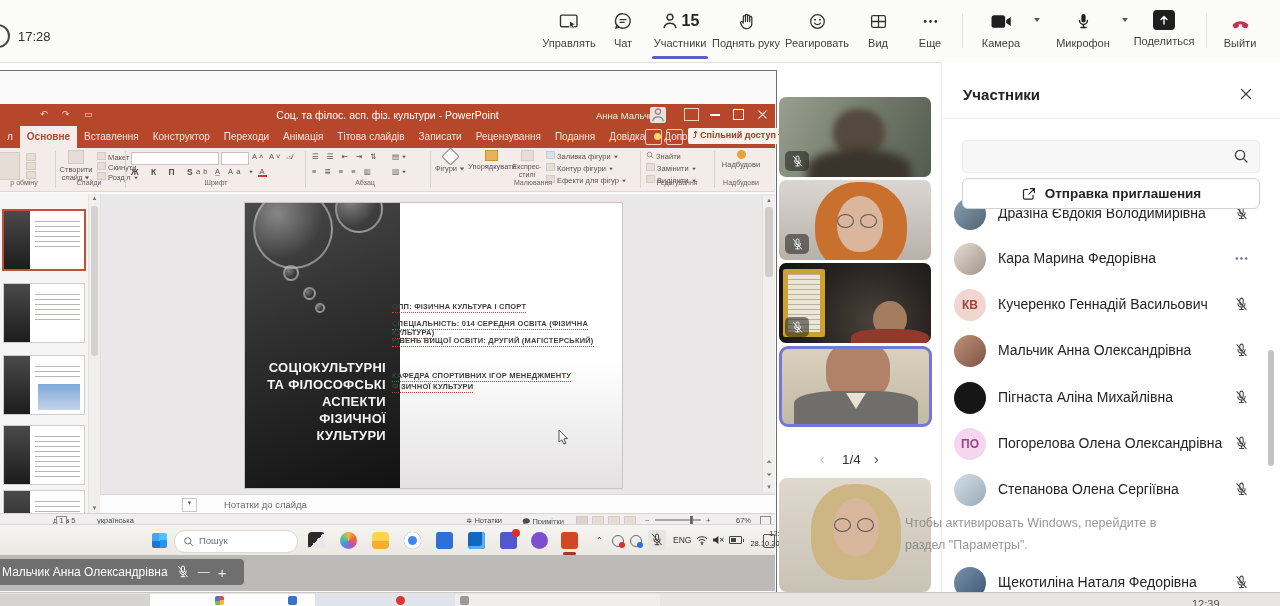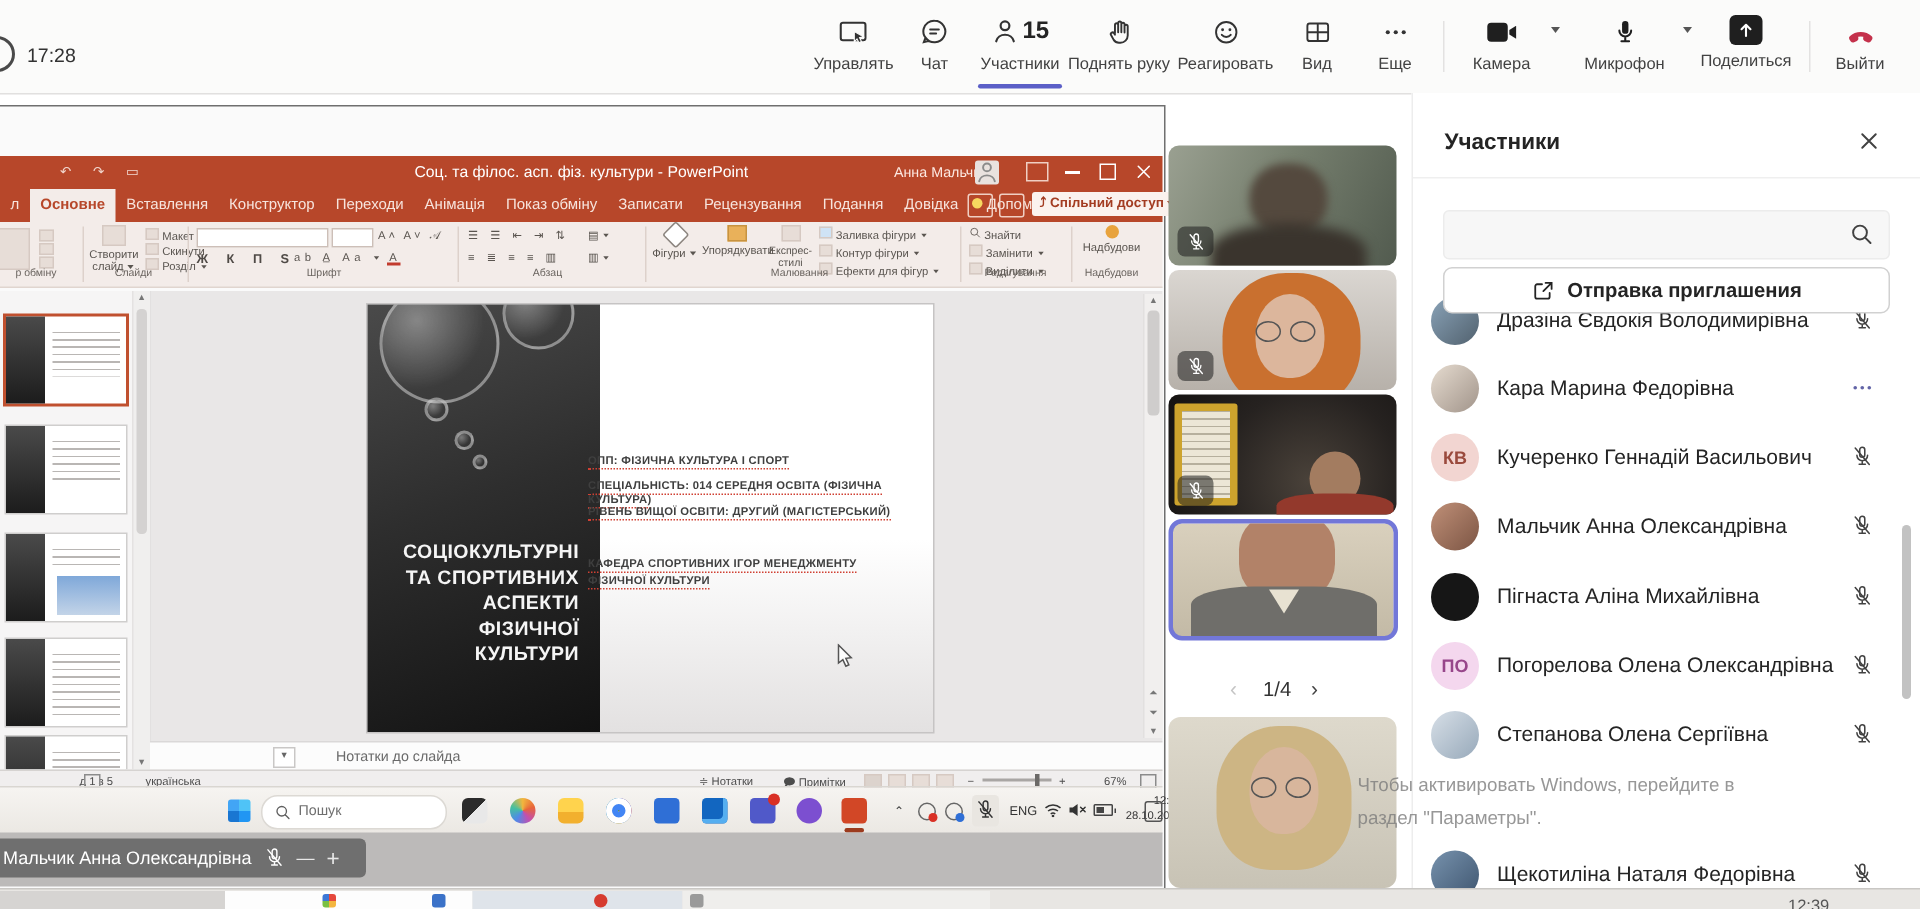--- a/index.html
+++ b/index.html
@@ -300,21 +300,21 @@
         </span>
     </div>
 
     <div class="r" id="ppt-tabrow">
       <span class="ptab">л</span>
       <span class="ptab act">Основне</span>
       <span class="ptab">Вставлення</span>
       <span class="ptab">Конструктор</span>
       <span class="ptab">Переходи</span>
       <span class="ptab">Анімація</span>
-      <span class="ptab">Показ обміну</span>
+      <span class="ptab">Тітова слайдів</span>
       <span class="ptab">Записати</span>
       <span class="ptab">Рецензування</span>
       <span class="ptab">Подання</span>
       <span class="ptab">Довідка</span>
       <span class="ptab" style="padding-left:2px;"><span style="display:inline-block;width:7px;height:7px;border-radius:50%;background:#f7d860;margin-right:3px;"></span><span>Допомо</span></span>
       <span class="r" style="left:645px;top:3px;width:15px;height:14px;border:1px solid #f0cfc3;border-radius:2px;"></span>
       <span class="r" style="left:666px;top:3px;width:15px;height:14px;border:1px solid #f0cfc3;border-radius:2px;"></span>
       <span class="r nw" style="left:688px;top:2px;height:13px;padding:2px 5px 1px 5px;background:#fbf2ee;border-radius:2px;font-size:9px;font-weight:bold;color:#a33c22;">⤴ <span>Спільний доступ</span> <span class="cv" style="border-top-color:#a33c22;"></span></span>
     </div>
 
@@ -409,21 +409,21 @@
 
     <div class="r" id="canvas">
       <div id="darkpanel">
         <div class="bub" style="left:8px;top:-14px;width:76px;height:76px;"></div>
         <div class="bub" style="left:90px;top:-18px;width:44px;height:44px;"></div>
         <div class="bub" style="left:38px;top:62px;width:12px;height:12px;"></div>
         <div class="bub" style="left:58px;top:84px;width:9px;height:9px;"></div>
         <div class="bub" style="left:70px;top:100px;width:6px;height:6px;"></div>
         <div id="slidetitle">
           <div>СОЦІОКУЛЬТУРНІ</div>
-          <div>ТА СПОРТИВНИХ</div>
+          <div>ТА ФІЛОСОФСЬКІ</div>
           <div>АСПЕКТИ</div>
           <div>ФІЗИЧНОЇ</div>
           <div>КУЛЬТУРИ</div>
         </div>
       </div>
       <div class="sline" style="top:99px;"><span class="rl">ОПП: ФІЗИЧНА КУЛЬТУРА І СПОРТ</span></div>
       <div class="sline" style="top:116px;"><span class="rl">СПЕЦІАЛЬНІСТЬ: 014 СЕРЕДНЯ ОСВІТА (ФІЗИЧНА КУЛЬТУРА)</span></div>
       <div class="sline" style="top:133px;"><span class="rl">РІВЕНЬ ВИЩОЇ ОСВІТИ: ДРУГИЙ (МАГІСТЕРСЬКИЙ)</span></div>
       <div class="sline" style="top:167px;width:200px;line-height:11px;"><span class="rl">КАФЕДРА СПОРТИВНИХ ІГОР МЕНЕДЖМЕНТУ ФІЗИЧНОЇ КУЛЬТУРИ</span></div>
       <svg width="12" height="16" style="position:absolute;left:313px;top:226px;">

